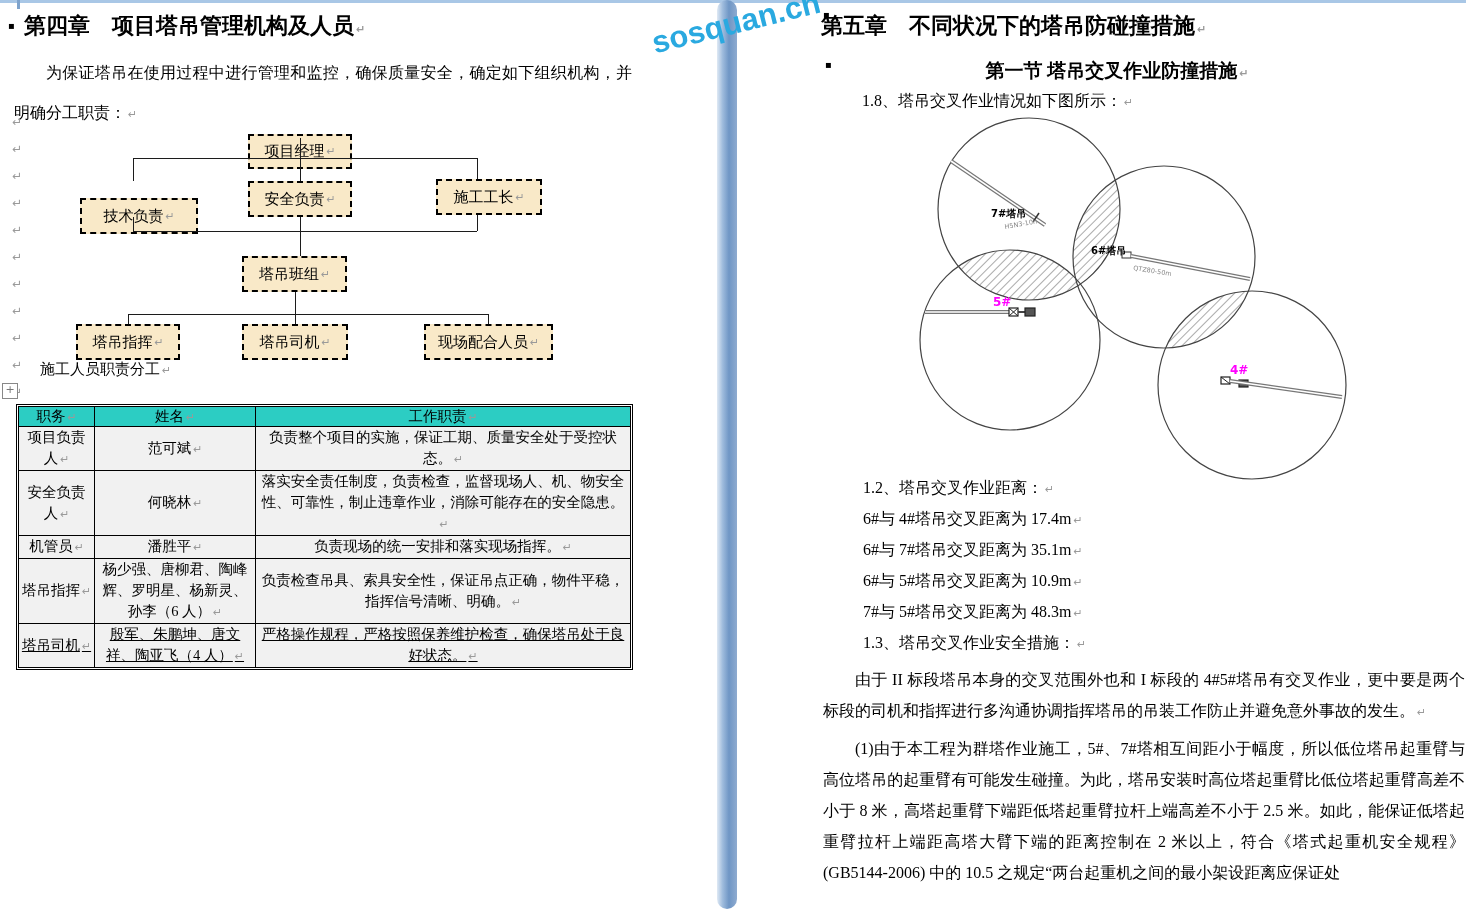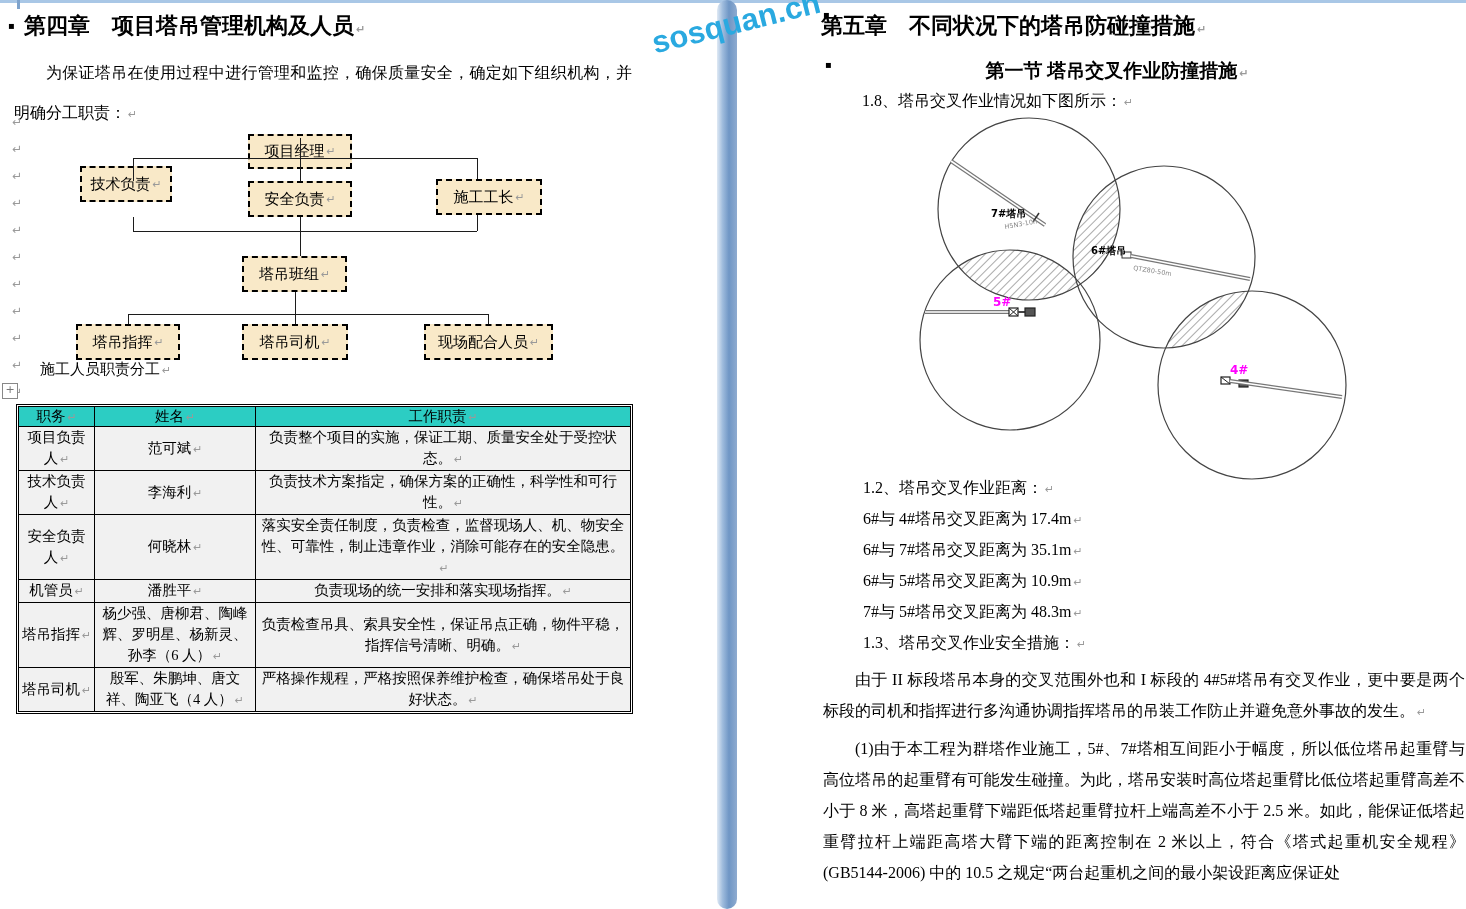--- a/index.html
+++ b/index.html
@@ -110,21 +110,21 @@
     <span class="pilcrow">↵</span>
     <span class="pilcrow">↵</span>
     <span class="pilcrow">↵</span>
     <span class="pilcrow">↵</span>
   </div>
 
   <div class="org-box" style="left: 248px; top: 131px; width: 104px; height: 35px; background: rgb(249, 233, 200);">
     <span>项目经理</span>
       <span class="pilcrow">↵</span>
   </div>
-  <div class="org-box" style="left: 80px; top: 163px; width: 92px; height: 36px; background: rgb(249, 233, 200);">
+  <div class="org-box" style="left: 80px; top: 195px; width: 118px; height: 36px; background: rgb(249, 233, 200);">
     <span>技术负责</span>
       <span class="pilcrow">↵</span>
   </div>
   <div class="org-box" style="left: 248px; top: 178px; width: 104px; height: 36px; background: rgb(249, 233, 200);">
     <span>安全负责</span>
       <span class="pilcrow">↵</span>
   </div>
   <div class="org-box" style="left: 424px; top: 176px; width: 106px; height: 36px; background: rgb(249, 233, 200); margin-left: 12px;">
     <span>施工工长</span>
       <span class="pilcrow">↵</span>
@@ -175,41 +175,36 @@
         <tr style="background:#2ccdc3;">
       <th><span>职务</span><span class="pilcrow">↵</span></th>
       <th><span>姓名</span><span class="pilcrow">↵</span></th>
       <th><span>工作职责</span><span class="pilcrow">↵</span></th>
     </tr>
     <tr style="height:43px;">
       <td><span>项目负责人</span><span class="pilcrow">↵</span></td>
       <td><span>范可斌</span><span class="pilcrow">↵</span></td>
       <td><span>负责整个项目的实施，保证工期、质量安全处于受控状态。</span><span class="pilcrow">↵</span></td>
     </tr>
-    <tr style="height:43px;">
-      <td><span>技术负责人</span><span class="pilcrow">↵</span></td>
-      <td><span>李海利</span><span class="pilcrow">↵</span></td>
-      <td><span>负责技术方案指定，确保方案的正确性，科学性和可行性。</span><span class="pilcrow">↵</span></td>
-    </tr>
     <tr style="height:64px;">
       <td><span>安全负责人</span><span class="pilcrow">↵</span></td>
       <td><span>何晓林</span><span class="pilcrow">↵</span></td>
       <td><span>落实安全责任制度，负责检查，监督现场人、机、物安全性、可靠性，制止违章作业，消除可能存在的安全隐患。</span><span class="pilcrow">↵</span></td>
     </tr>
     <tr style="height:19px;margin-top:46px;">
       <td><span>机管员</span><span class="pilcrow">↵</span></td>
       <td><span>潘胜平</span><span class="pilcrow">↵</span></td>
       <td><span>负责现场的统一安排和落实现场指挥。</span><span class="pilcrow">↵</span></td>
     </tr>
     <tr style="height:49px;">
       <td><span>塔吊指挥</span><span class="pilcrow">↵</span></td>
       <td><span>杨少强、唐柳君、陶峰辉、罗明星、杨新灵、孙李（6 人）</span><span class="pilcrow">↵</span></td>
       <td><span>负责检查吊具、索具安全性，保证吊点正确，物件平稳，指挥信号清晰、明确。</span><span class="pilcrow">↵</span></td>
     </tr>
-    <tr style="height:42px;">
+    <tr style="height:42px;text-decoration:underline;">
       <td><span>塔吊司机</span><span class="pilcrow">↵</span></td>
       <td><span>殷军、朱鹏坤、唐文祥、陶亚飞（4 人）</span><span class="pilcrow">↵</span></td>
       <td><span>严格操作规程，严格按照保养维护检查，确保塔吊处于良好状态。</span><span class="pilcrow">↵</span></td>
     </tr>
   </tbody>
     </table>
 </div>
 
 <div class="abs" id="right-page">
   <span class="abs bullet rp-bullet-1">▪</span>

